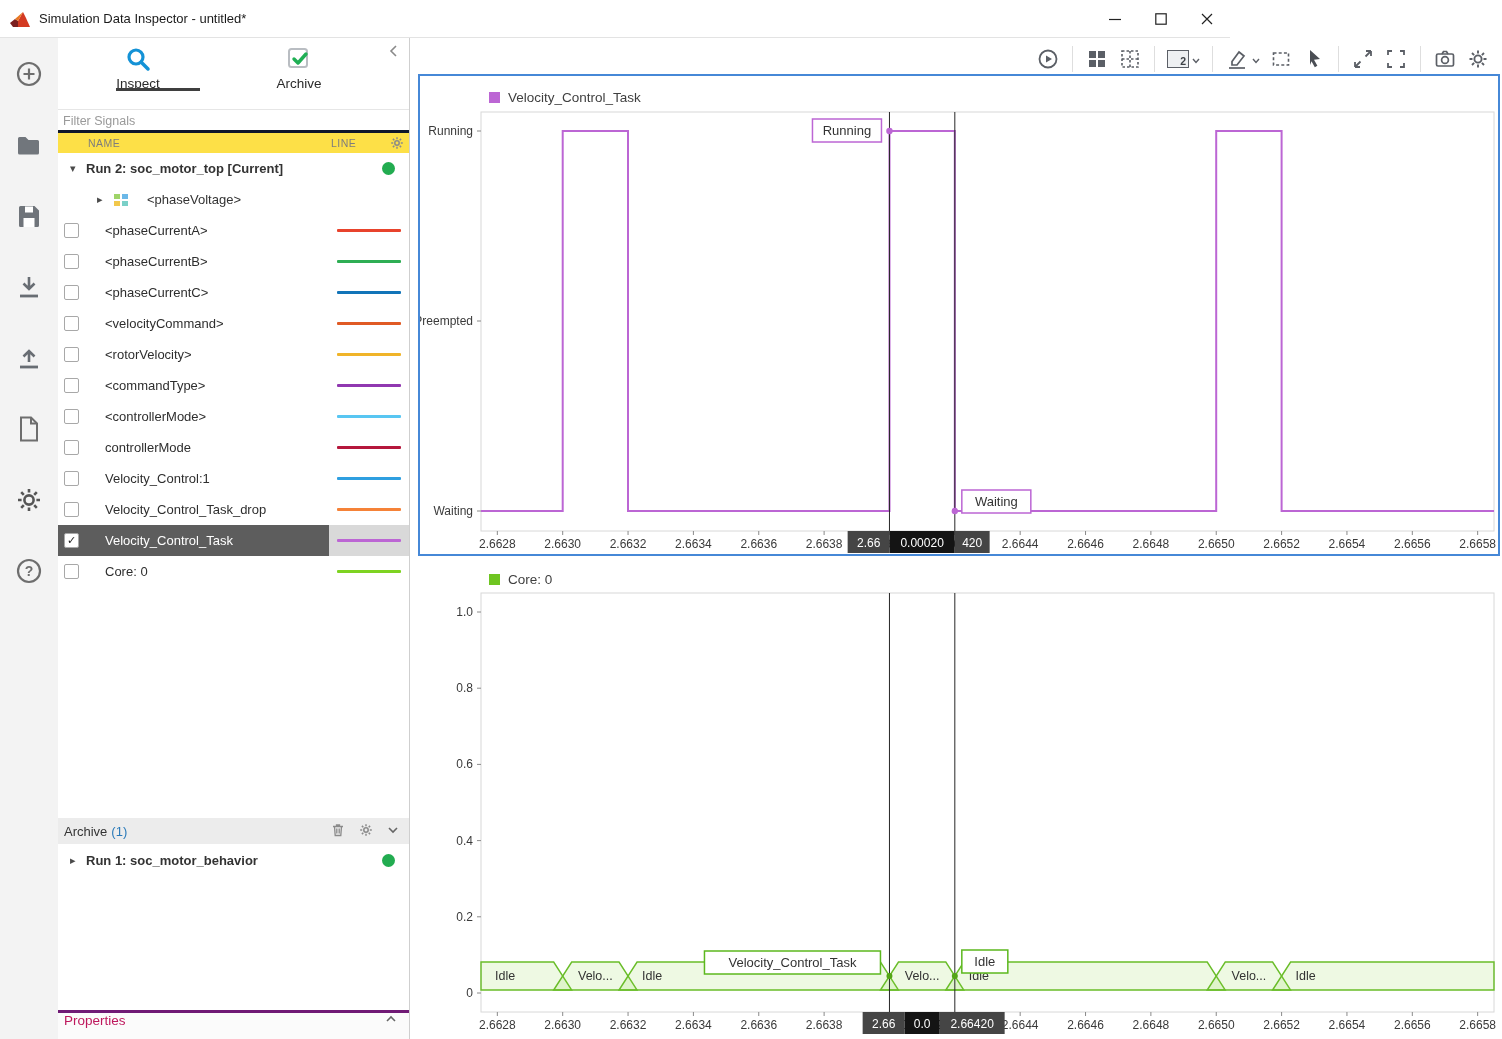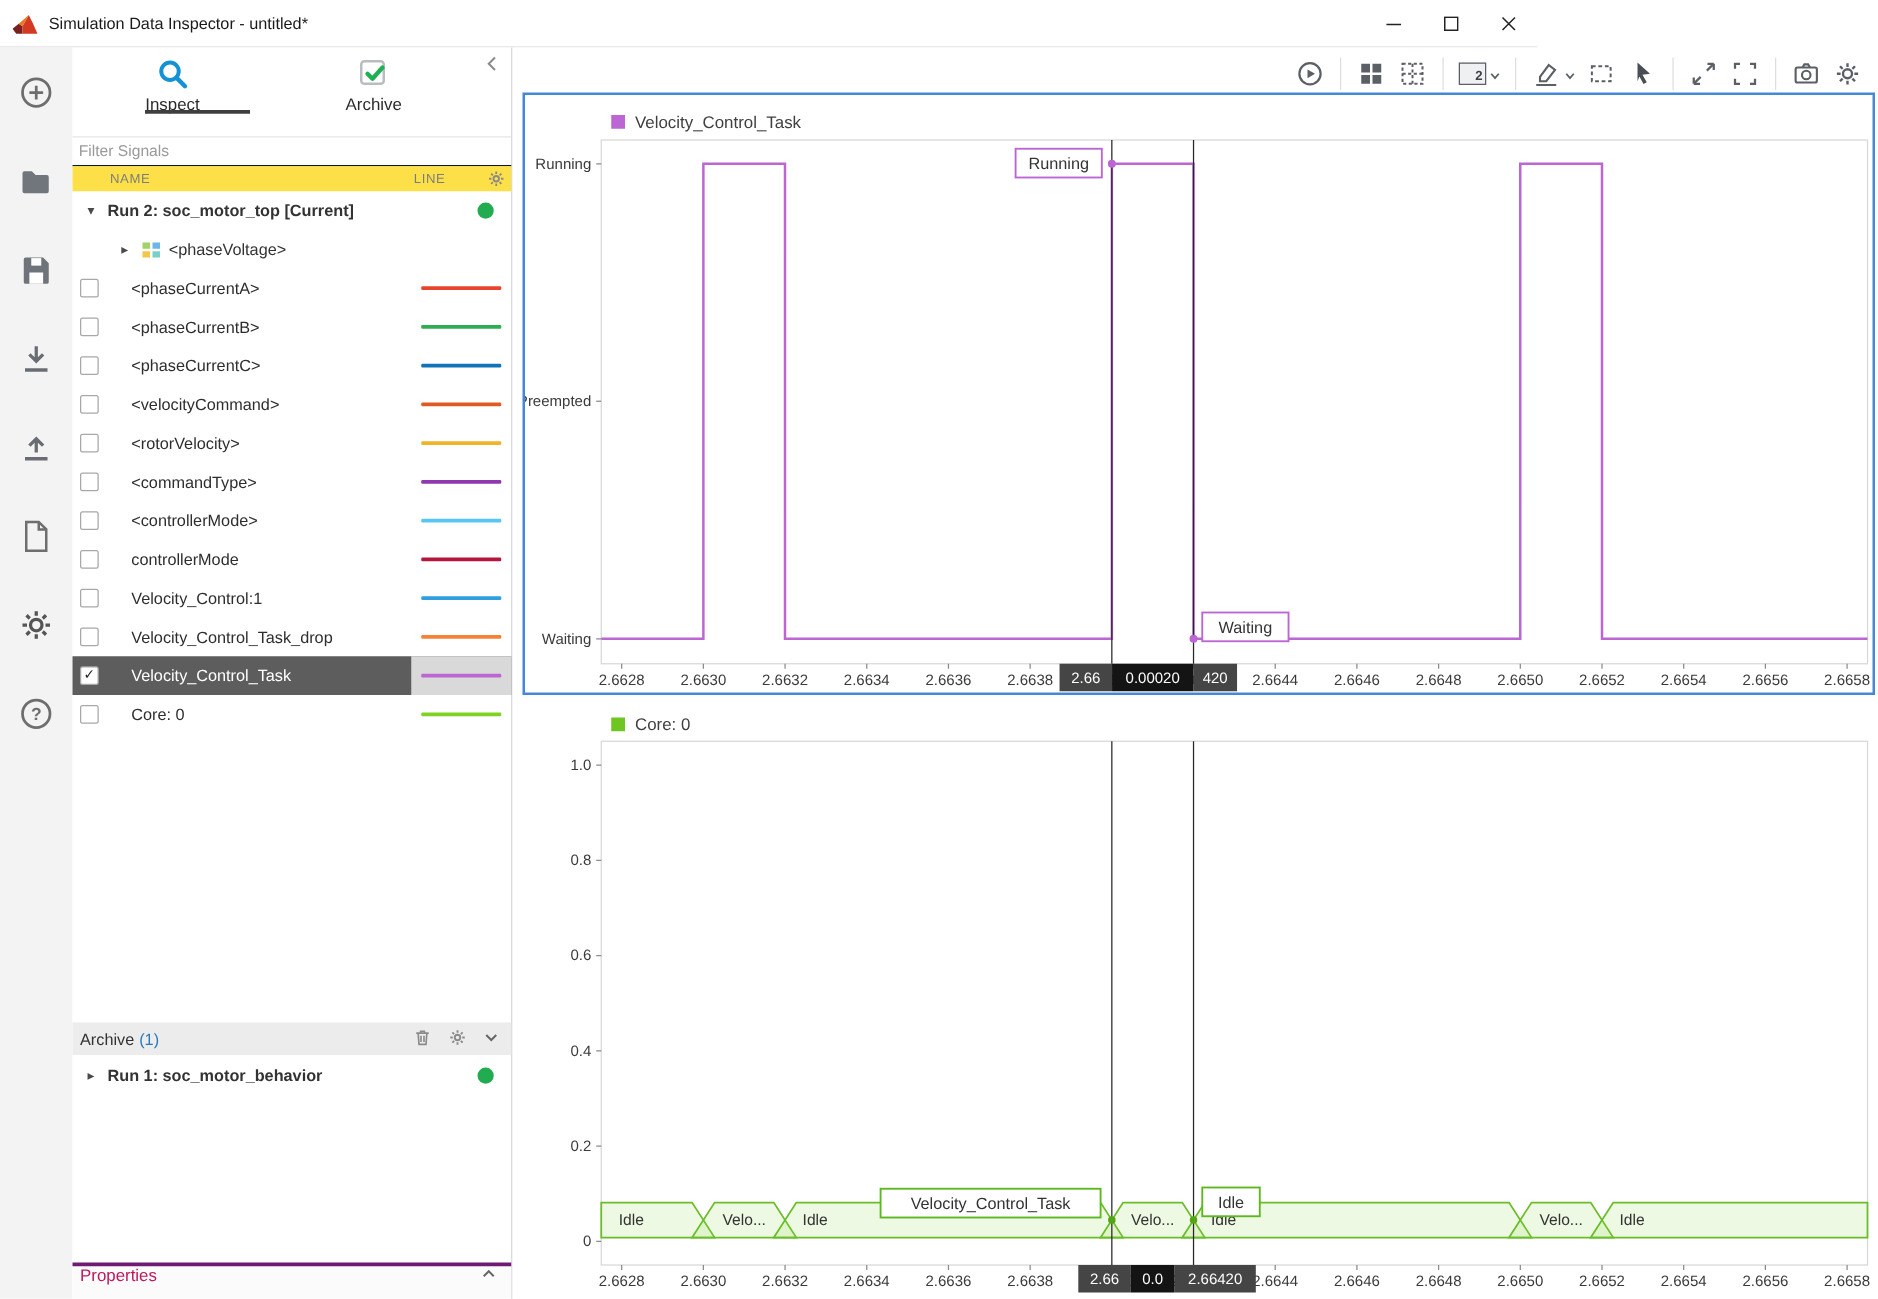--- a/index.html
+++ b/index.html
@@ -19,33 +19,33 @@
 
   
   .sidebar{position:absolute;left:58px;top:38px;width:352px;height:1001px;background:#fff;
     border-right:1px solid #cfcfcf}
   .tabs{position:relative;height:72px;border-bottom:1px solid #e6e6e6}
   .tab{position:absolute;top:8px;width:120px;display:flex;flex-direction:column;align-items:center;gap:4px}
   .tab-inspect{left:20px}.tab-compare{left:181px}
   .tab-label{font-size:13.5px;color:#2b2b2b}
   .tab-underline{position:absolute;bottom:0;left:38px;width:84px;height:3px;background:#3f3f3f}
   .collapse-btn{position:absolute;right:8px;top:4px;width:16px;height:18px;display:flex;align-items:center;justify-content:center}
-  .filter-row{height:23px;line-height:23px;padding-left:5px;color:#9a9a9a;font-size:12.5px;border-bottom:1px solid #0f172a}
+  .filter-row{height:23px;line-height:23px;padding-left:5px;color:#9a9a9a;font-size:12.5px;border-bottom:3px solid #0f172a}
   .tbl-head{position:relative;height:20px;background:#fde047;font-size:10.5px;color:#7d7d7d;letter-spacing:.5px}
   .col-name{position:absolute;left:30px;top:4px}
   .col-line{position:absolute;left:273px;top:4px}
   .head-gear{position:absolute;right:5px;top:3px}
   .run-row{height:31px;display:flex;align-items:center;font-weight:bold}
   .expander{width:12px;margin-left:12px;color:#4a4a4a;font-size:11px}
   .run-label{margin-left:4px}
   .run-dot{width:13px;height:13px;border-radius:50%;margin-left:auto;margin-right:14px}
   .pv-row{height:31px;display:flex;align-items:center}
   .pv-row .expander{margin-left:39px}
   .pv-grid{margin-left:4px;display:flex}
-  .pv-label{margin-left:6px}
+  .pv-label{margin-left:18px}
   .sig-row{height:31px;display:flex;align-items:center;color:#2e2e2e}
   .cb{width:15px;height:15px;min-width:15px;border:1px solid #a8a8a8;border-radius:2px;background:#fff;
     margin-left:6px;display:flex;align-items:center;justify-content:center;font-size:11px;color:#222;line-height:1}
   .sig-name{margin-left:26px;flex:1;white-space:nowrap;overflow:hidden}
   .line-cell{width:80px;height:100%;display:flex;align-items:center;justify-content:center}
   .line-sample{width:64px;height:3px;border-radius:1px}
   .sel{background:#5d5d5d;color:#fff}
   .sel .line-cell{background:#d9d9d9}
   .archive-bar{position:absolute;left:0;top:780px;width:100%;height:26px;background:#ececec;
     display:flex;align-items:center;padding:0 10px 0 6px}

